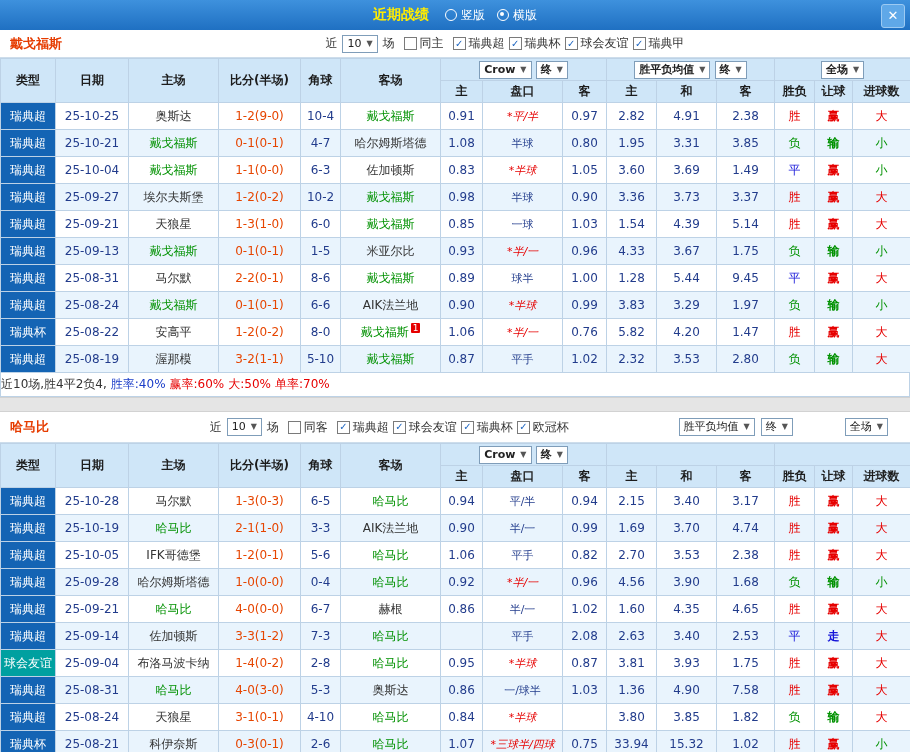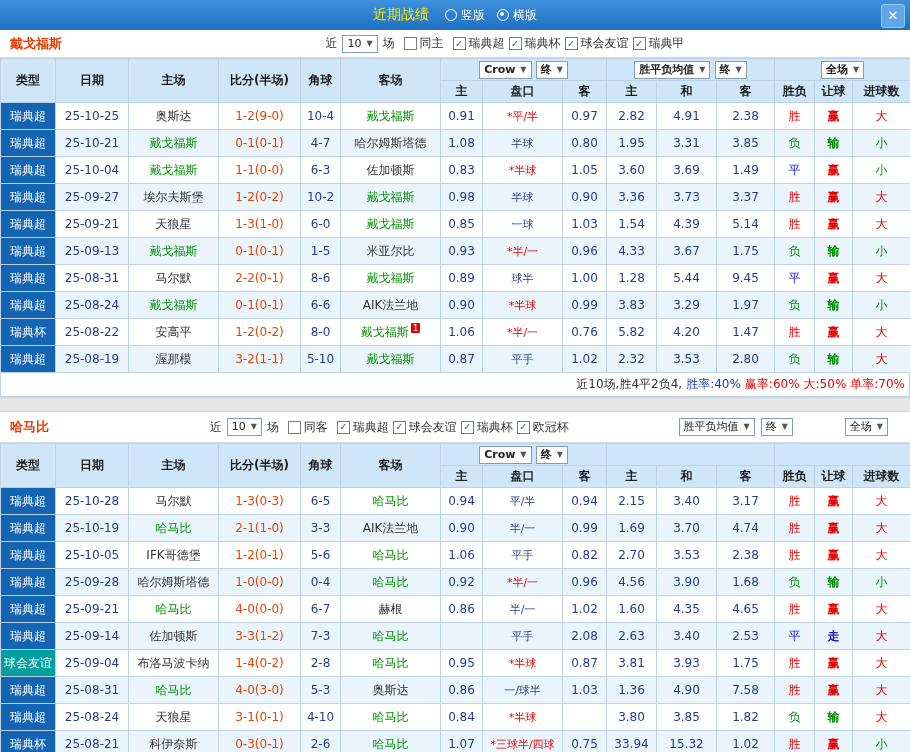--- a/index.html
+++ b/index.html
@@ -1,21 +1,21 @@
 <!DOCTYPE html>
 <html><head>
 <meta charset="utf-8">
 <style>
   html,body{margin:0;padding:0;}
   body{width:910px;height:752px;overflow:hidden;background:#fff;
        font-family:"DejaVu Sans",sans-serif;font-size:12px;color:#333;}
   
   .topbar{height:30px;background:linear-gradient(#3e91dd,#1f70c2);display:flex;
           align-items:center;justify-content:center;position:relative;color:#fff;}
-  .tb-title{color:#ffec00;font-weight:normal;font-size:14px;margin-right:4px;}
+  .tb-title{color:#ffec00;font-weight:bold;font-size:14px;margin-right:4px;}
   .radios{display:inline-flex;align-items:center;}
   .radioitem{display:inline-flex;align-items:center;gap:4px;margin-left:12px;font-size:12px;color:#fff;cursor:pointer;}
   .radio{width:10px;height:10px;border:1px solid #fff;border-radius:50%;display:inline-block;position:relative;}
   .radio.on:after{content:"";position:absolute;left:2px;top:2px;width:4px;height:4px;background:#fff;border-radius:50%;}
   .closebtn{position:absolute;right:5px;top:4px;width:22px;height:22px;background:#5fa8e8;
             border:1px solid #9ccaf2;border-radius:3px;color:#fff;text-align:center;
             line-height:21px;font-size:13px;cursor:pointer;}
   
   .filterbar{height:27px;display:flex;align-items:center;background:#fff;position:relative;
              border-bottom:1px solid #cdddeb;font-size:12px;}
@@ -36,26 +36,26 @@
                     white-space:nowrap;padding:0;}
   .grid thead th{background:#cfe6f8;color:#1c1c1c;font-weight:bold;font-size:12px;height:21px;}
   .grid tbody td{height:26px;font-size:12px;background:#fff;}
   .grid tbody tr:nth-child(even) td{background:#e9f4fd;}
   td.league{color:#fff !important;font-size:11px;}
   .num{color:#223c8c;}
   .team{color:#333;}
   .subj{color:#009100;}
   .score{color:#e64500;}
   .pan{color:#223c8c;font-size:11px !important;}
-  .pan.star{color:#e60000;}
+  .pan.star{color:#e60000;font-style:italic;}
   .res.r{color:#e60000;} .res.g{color:#009100;} .res.b{color:#1515d9;}
   .bold{font-weight:bold;}
   .badge{background:#e60000;color:#fff;font-size:9px;padding:0 2px;margin-left:2px;
          border-radius:1px;vertical-align:super;}
-  .summary{height:23px;line-height:23px;text-align:right;font-size:12px;background:#fff;
+  .summary{height:23px;line-height:23px;text-align:left;font-size:12px;background:#fff;
            border:1px solid #bdd2e6;border-top:none;}
   .summary span{margin-right:4px;}
   .divider{height:13px;background:#e5e5e5;border-top:1px solid #d2d2d2;border-bottom:1px solid #d2d2d2;}
 </style>
 </head>
 <body>
 
 <div class="topbar">
   <div style="display:flex;align-items:center;">
     <span class="tb-title">近期战绩</span>

